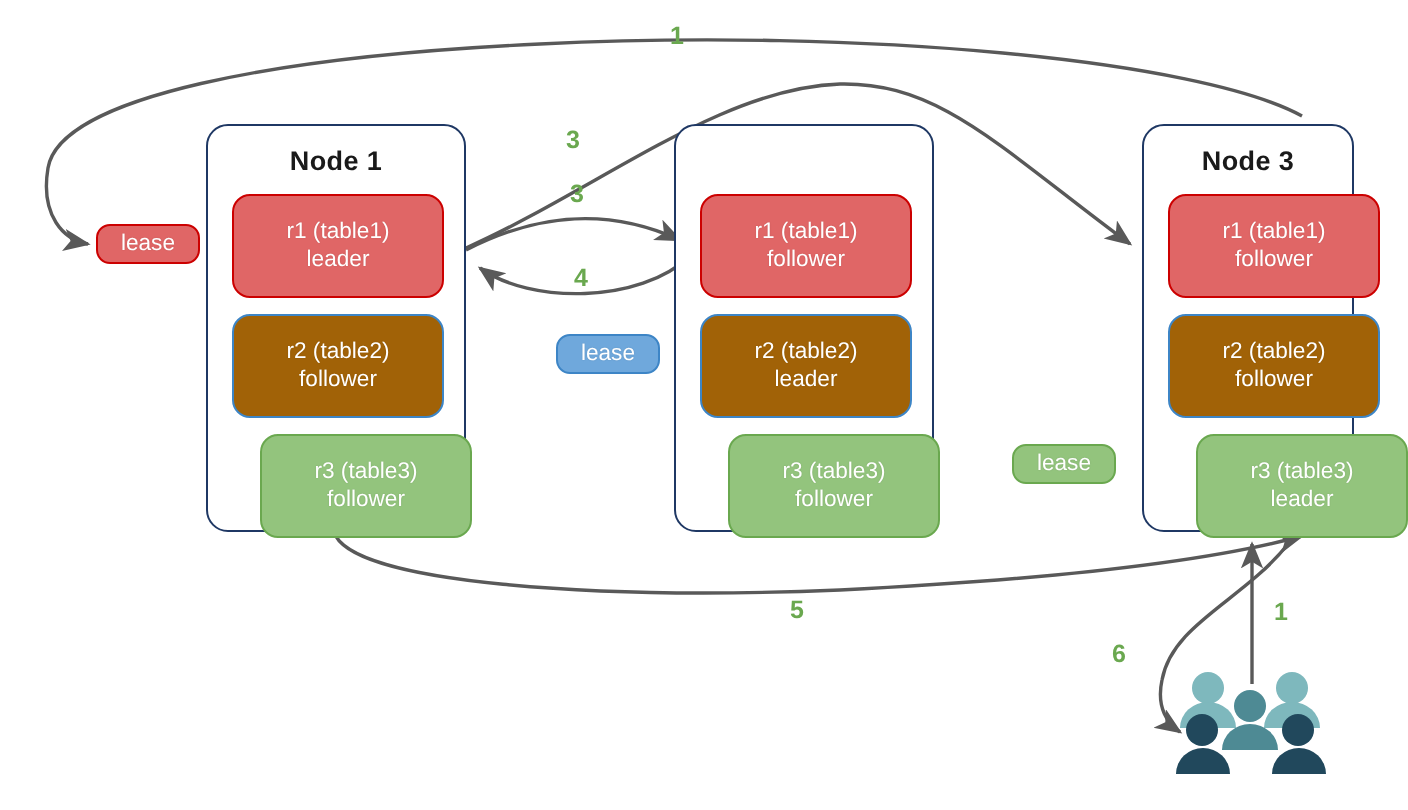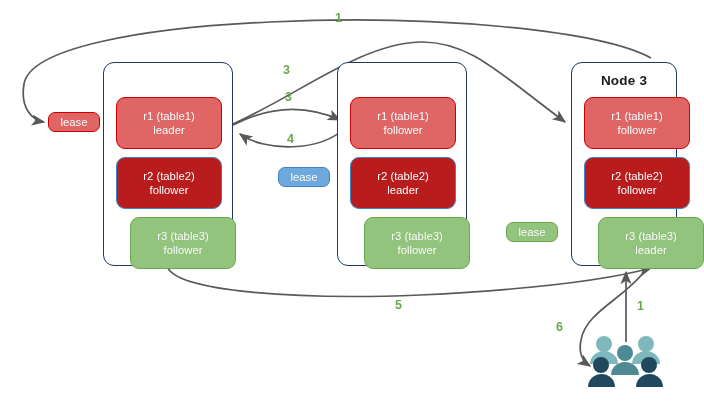--- a/index.html
+++ b/index.html
@@ -43,21 +43,21 @@
     align-items:center;
     justify-content:center;
     color:#ffffff;
     font-size:11.3px;
     line-height:14px;
     text-align:center;
     text-shadow:0 0 1px rgba(0,0,0,.12);
   }
   .replica .l1,.replica .l2{display:block;}
   .r-red   {background:#e06666;border:1.6px solid #cc0000;}
-  .r-blue  {background:#b91c1c;border:1.6px solid #3d85c6;}
+  .r-blue  {background:#a16207;border:1.6px solid #3d85c6;}
   .r-green {background:#93c47d;border:1.6px solid #6aa84f;}
   .slot0{top:34px;} .slot1{top:94px;} .slot2{top:154px;margin-left:14px;}
 
   
   .lease{
     position:absolute;
     border-radius:7px;
     box-sizing:border-box;
     display:flex;
     align-items:center;
@@ -121,20 +121,21 @@
     <span>lease</span>
   </div>
   <div class="lease l-blue" style="left:278px;top:167px;">
     <span>lease</span>
   </div>
   <div class="lease l-green" style="left:506px;top:222px;">
     <span>lease</span>
   </div>
 
   <div class="node-box" style="left:103px;top:62px;width:130px;height:204px;">
+    <div class="node-title">Node 1</div>
     <div class="replica r-red slot0">
       <span class="l1">r1 (table1)</span>
       <span class="l2">leader</span>
     </div>
     <div class="replica r-blue slot1">
       <span class="l1">r2 (table2)</span>
       <span class="l2">follower</span>
     </div>
     <div class="replica r-green slot2">
       <span class="l1">r3 (table3)</span>

